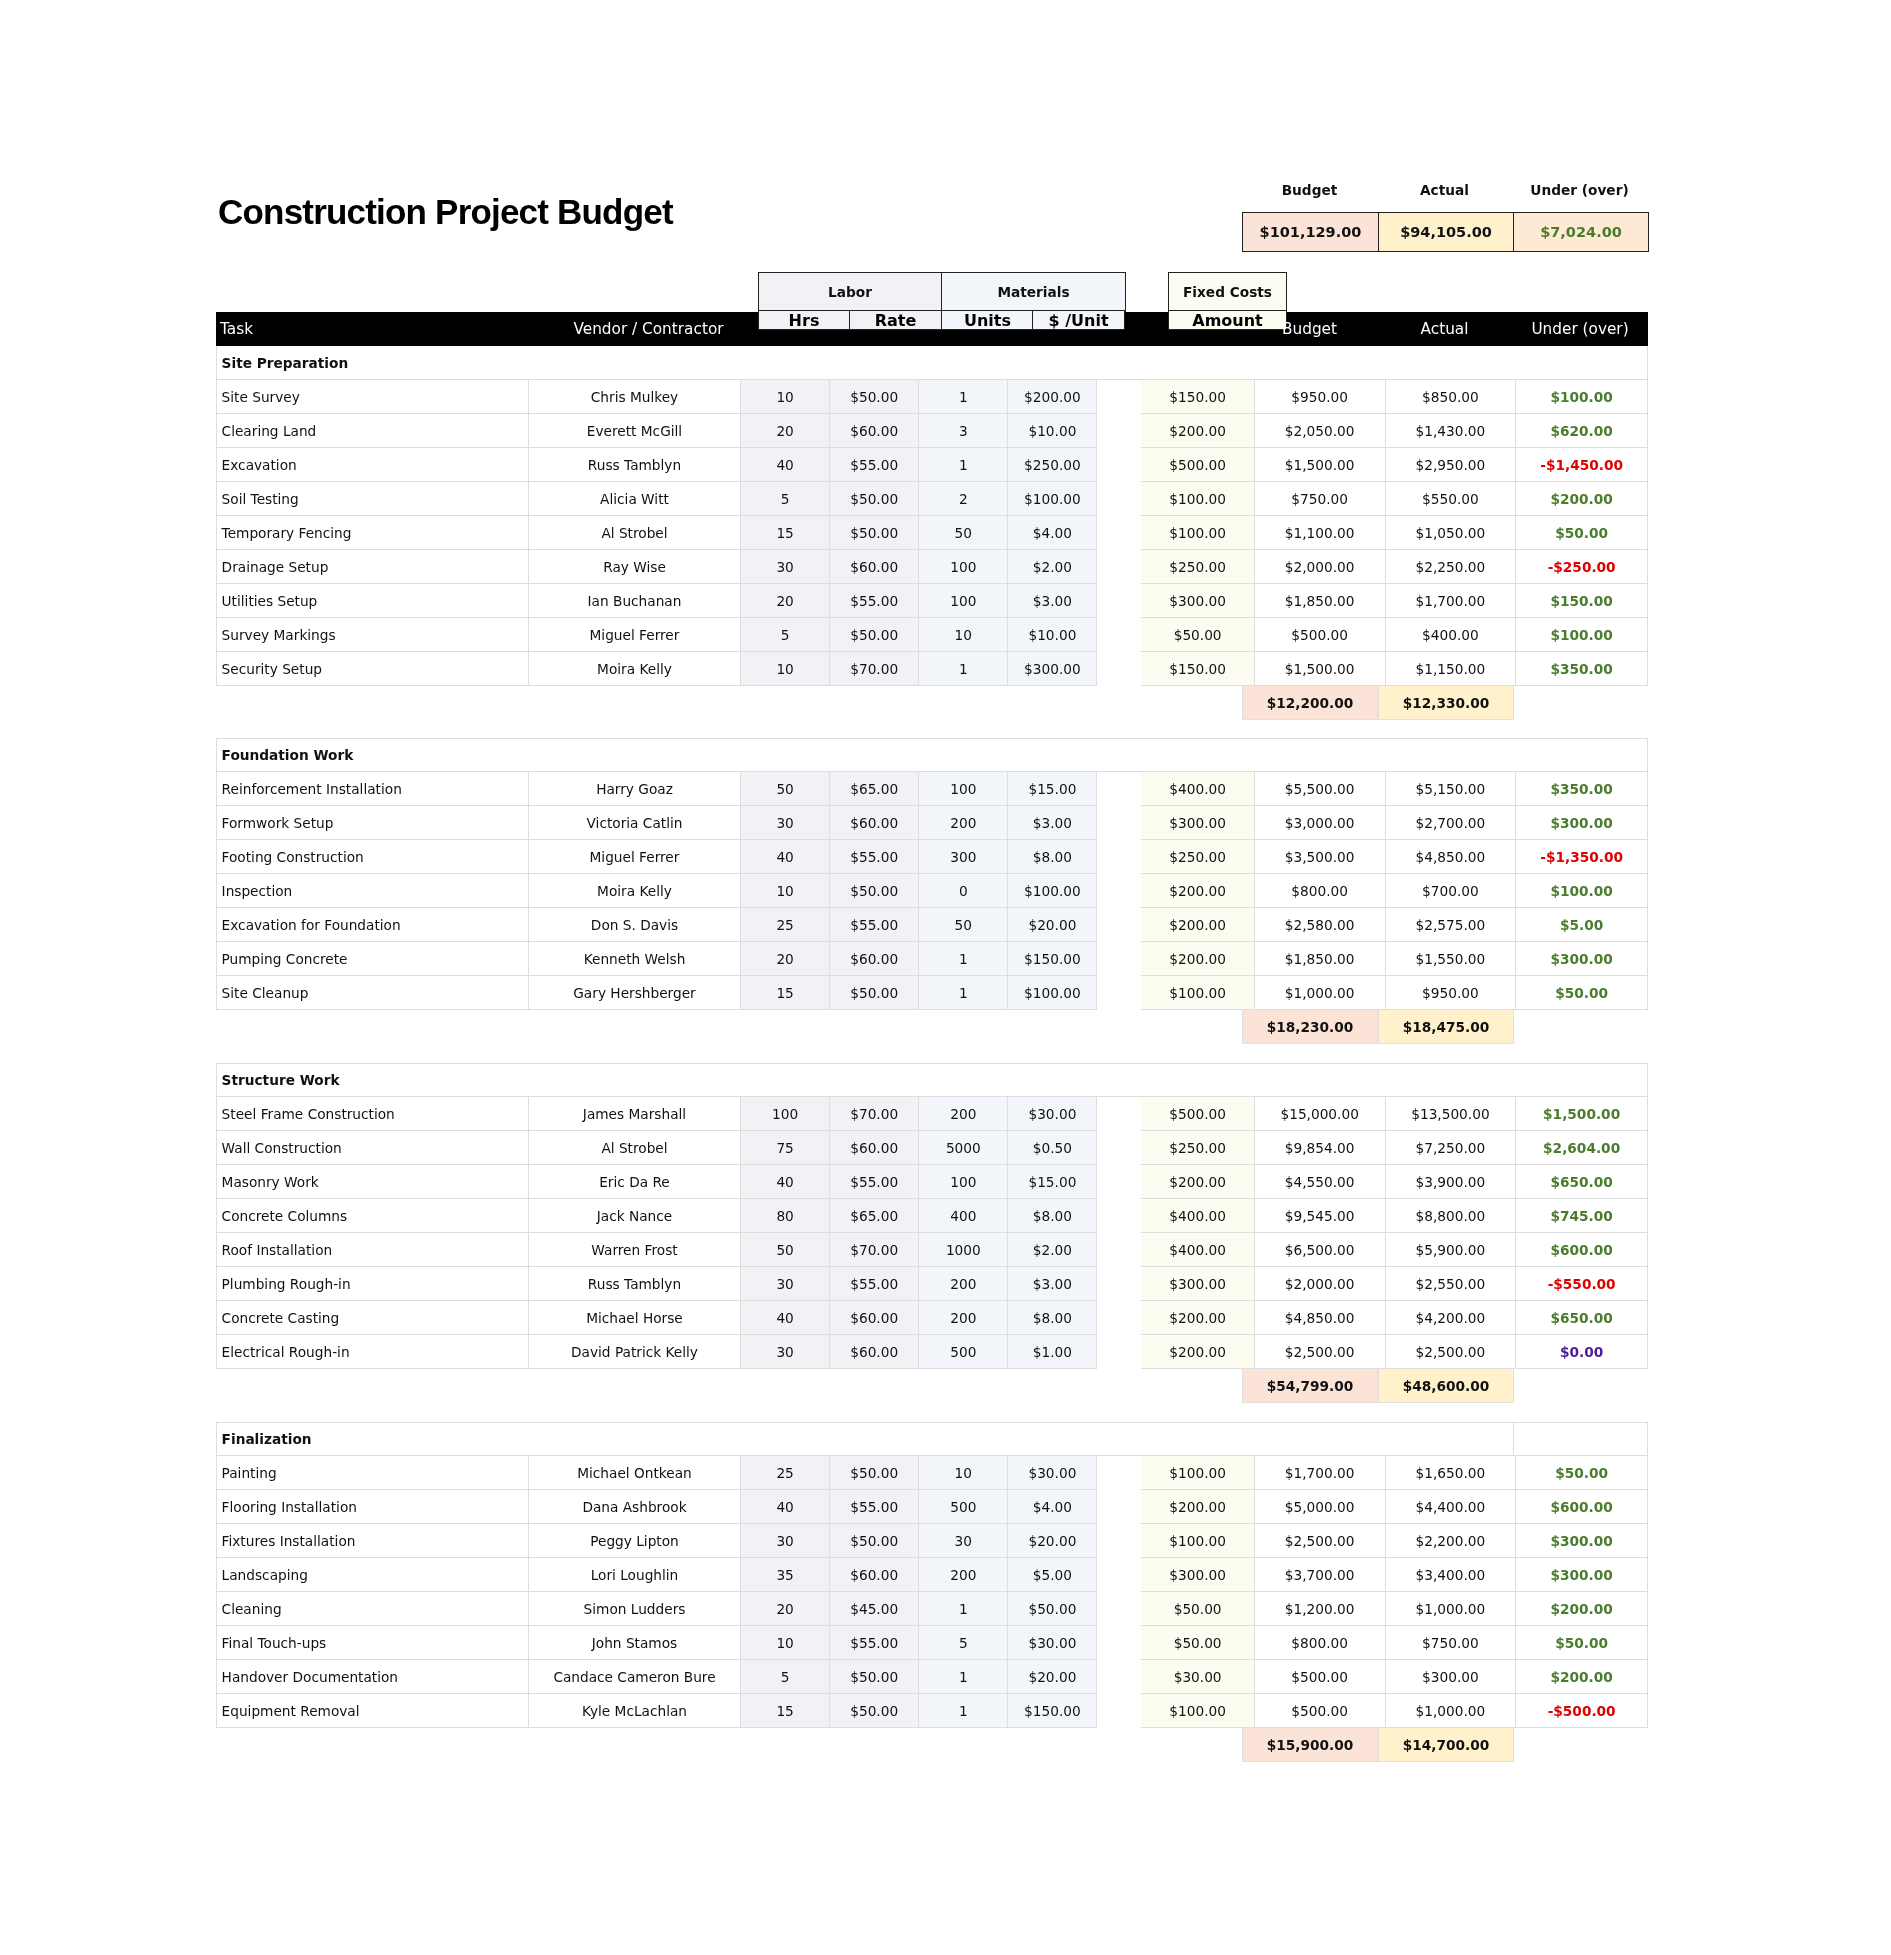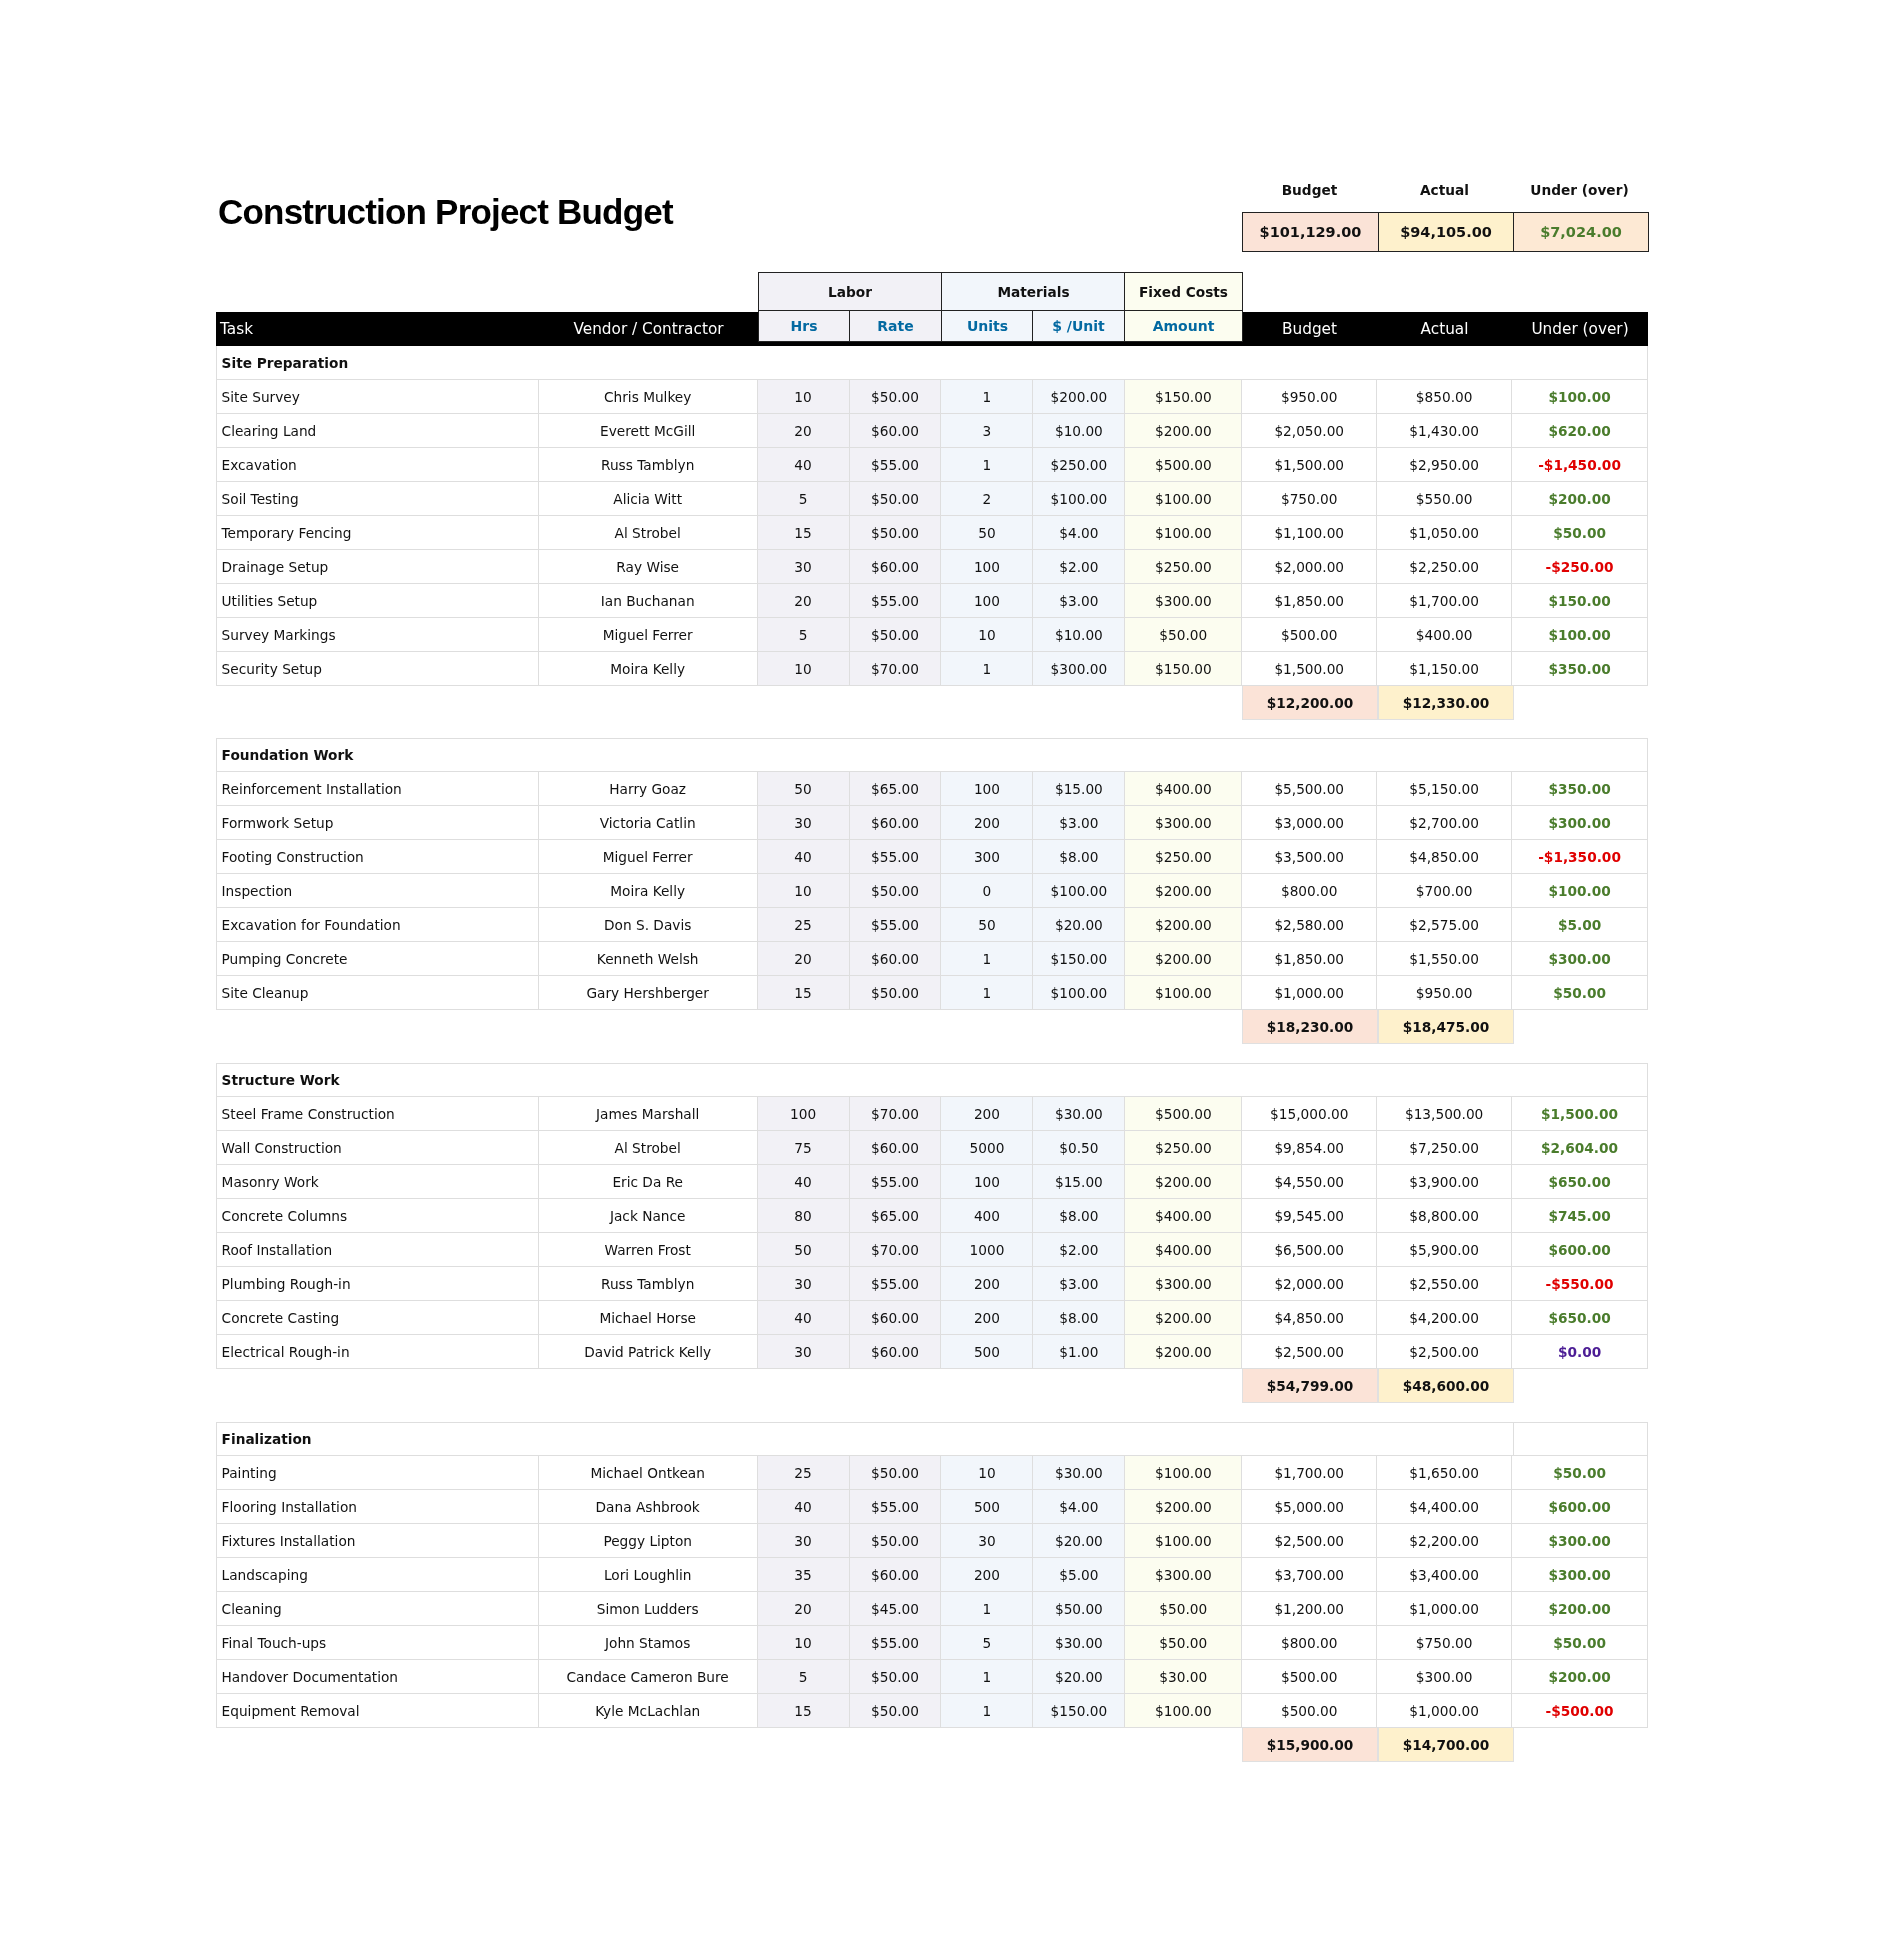--- a/index.html
+++ b/index.html
@@ -13,24 +13,24 @@
   .bg-budget { background:#fbe3d7; }
   .bg-actual { background:#fef1cc; }
   .bg-under { background:#fde9d4; }
   .green { color:#4a7c2c; }
   .red { color:#e00000; }
 
   .grp { position:absolute; top:272px; height:40px; display:flex; align-items:center; justify-content:center; font-size:13.7px; font-weight:bold; border:1.5px solid #222; box-sizing:border-box; }
   .hdr { position:absolute; top:312px; left:216px; width:1432px; height:34px; background:#000; }
   .hcell { position:absolute; top:312px; height:34px; display:flex; align-items:center; font-size:15.3px; font-weight:normal; color:#fff; box-sizing:border-box; }
   .hcell.center { justify-content:center; }
-  .hsub { position:absolute; top:310px; height:32px; display:flex; align-items:center; justify-content:center; font-size:14px; font-weight:bold; color:#0369a1; border:1.5px solid #222; box-sizing:border-box; }
+  .hsub { position:absolute; top:310px; height:20px; display:flex; align-items:center; justify-content:center; font-size:16px; font-weight:bold; color:#000000; border:1.5px solid #222; box-sizing:border-box; }
   .bg-labor { background:#f2f1f6; }
   .bg-mat { background:#f2f6fb; }
-  .bg-fixed { background:#fcfdf0; }
+  .bg-fixed { background:#fcfdf0;margin-left:44px; }
 
   .section { position:absolute; left:216px; width:1432px; }
   .sec-head { height:34px; border:0.8px solid #dedede; box-sizing:border-box; display:flex; align-items:center; padding-left:4.6px; font-size:13.7px; font-weight:bold; position:relative; }
   .sec-head .divider { position:absolute; left:1296px; top:0; bottom:0; border-left:0.8px solid #dedede; }
   .row { display:flex; height:34px;justify-content:flex-end; }
   .c { box-sizing:border-box; border-right:0.8px solid #dedede; border-bottom:0.8px solid #dedede; display:flex; align-items:center; justify-content:center; font-size:13.7px; white-space:nowrap; }
   .c.task { justify-content:flex-start; padding-left:4.6px; border-left:0.8px solid #dedede; width:323px; }
   .w-vendor { width:219px; }
   .w-hrs { width:92px; }
   .w-rate { width:92px; }

